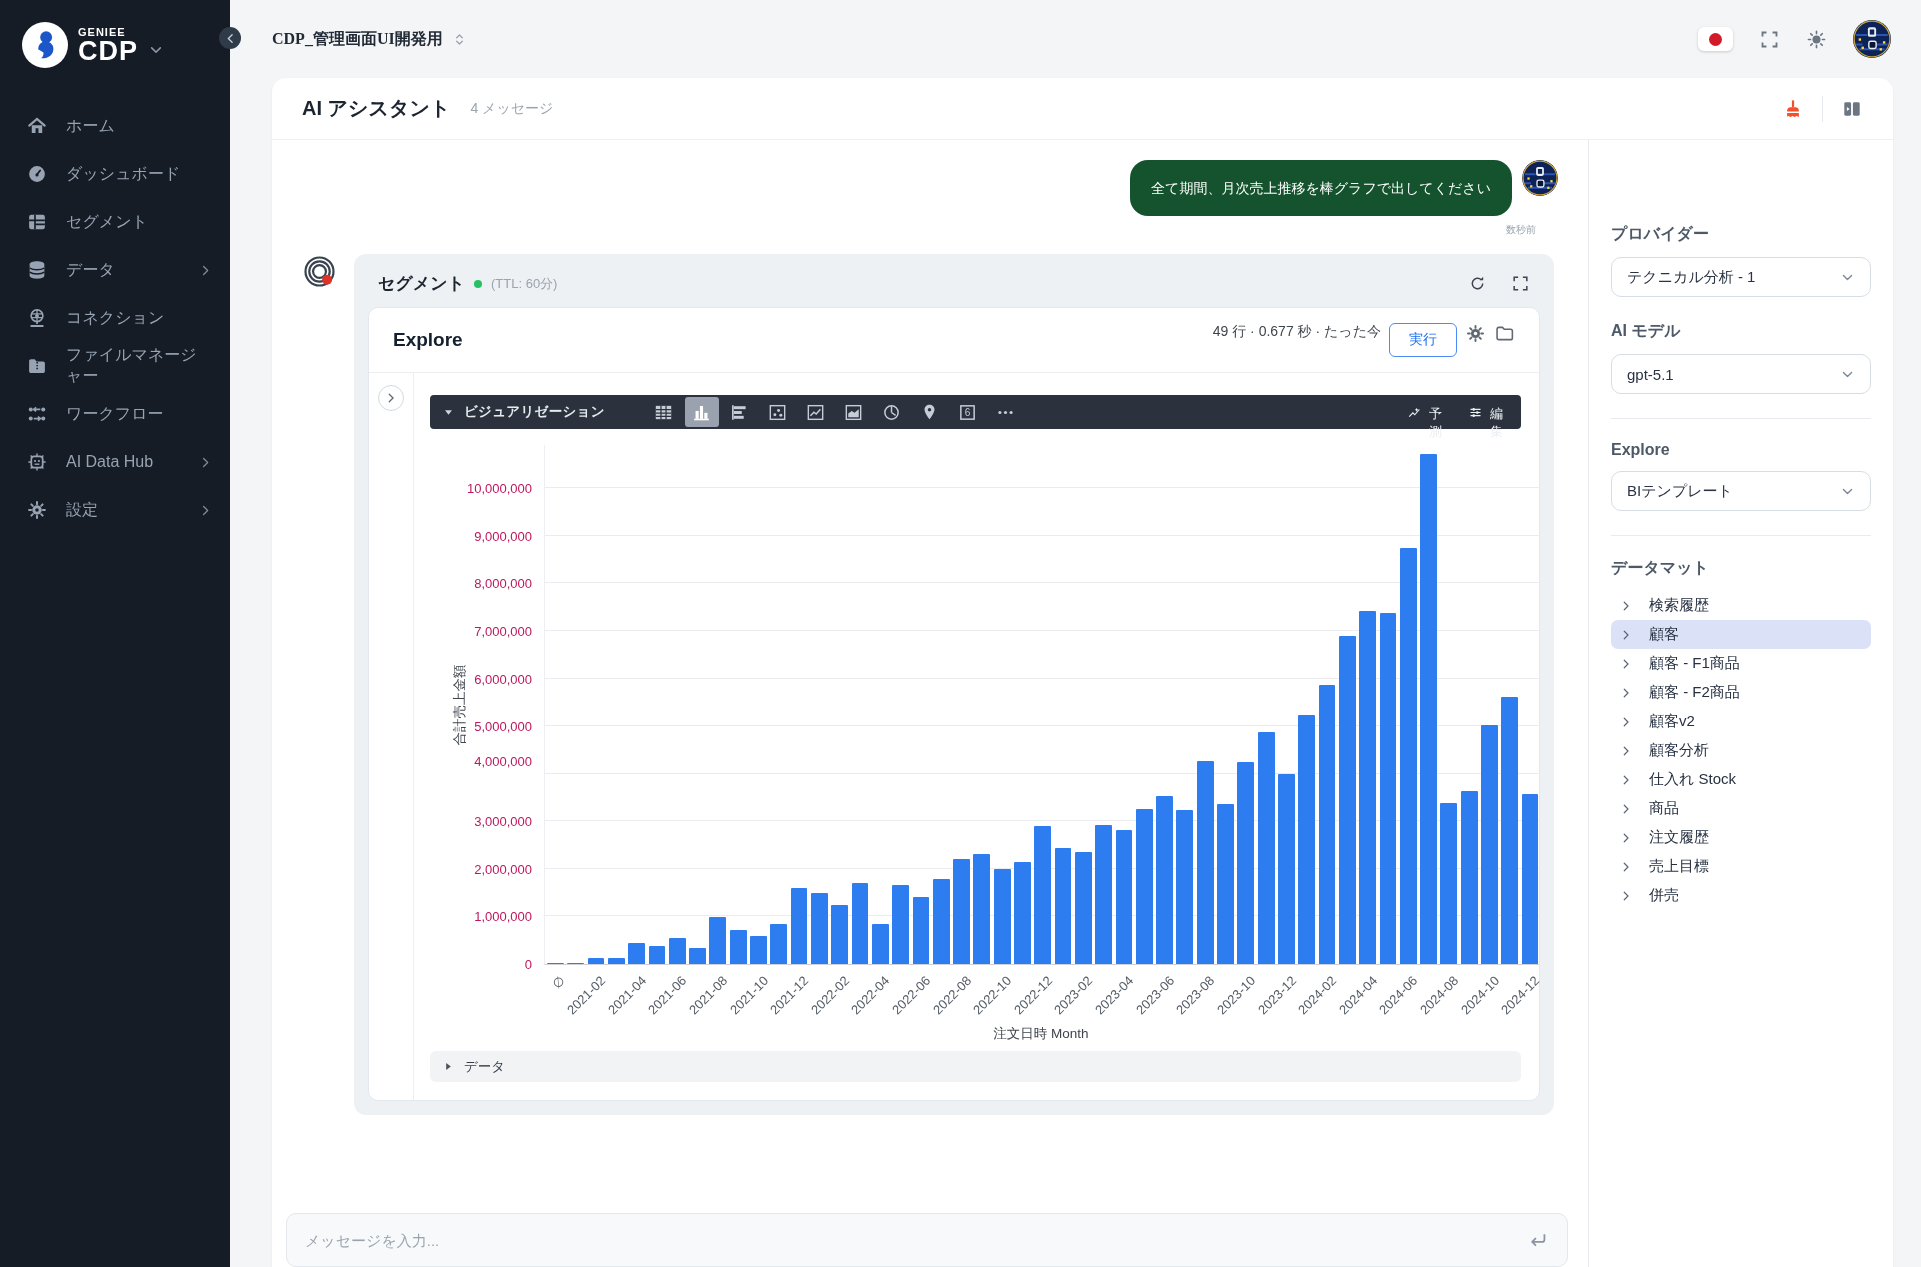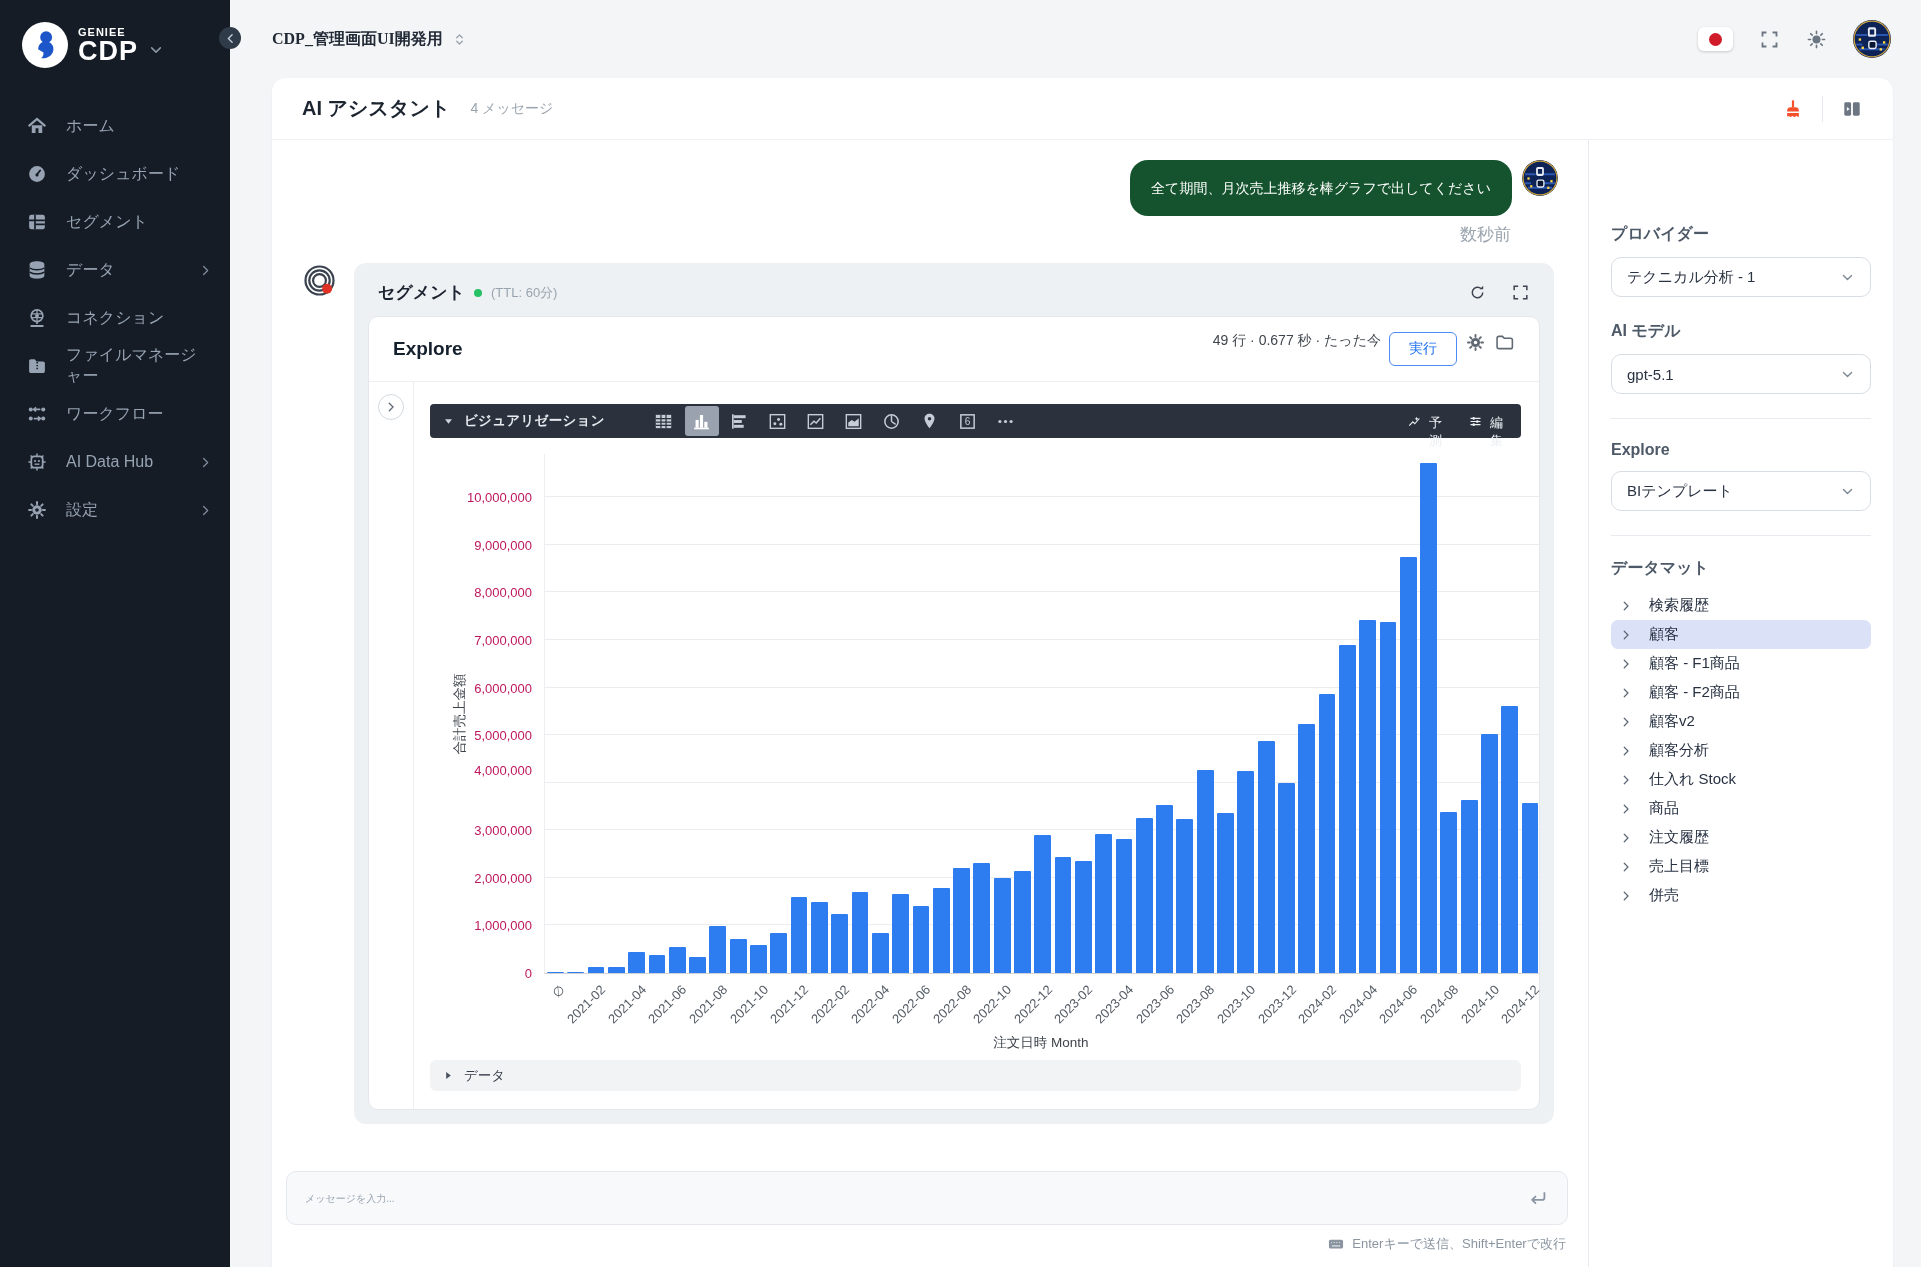--- a/index.html
+++ b/index.html
@@ -53,21 +53,21 @@
   .panels{ width:22px; height:22px; color:#6b7682; }
   .card-body{ flex:1; display:flex; min-height:0; }
   .main-col{ flex:1; min-width:0; display:flex; flex-direction:column; }
 
   
   .chat{ flex:1; min-height:0; overflow:hidden; padding:20px 30px 0; }
   .user-row{ display:flex; justify-content:flex-end; align-items:flex-start; gap:10px; }
   .bubble{ background:#14532d; color:#fff; font-size:14px; line-height:20px; padding:18px 21px;
     border-radius:18px; max-width:760px; }
   .chat-avatar{ width:36px; height:36px; border-radius:50%; overflow:hidden; flex-shrink:0; }
-  .time-row{ text-align:right; margin:7px 47px 0 0; font-size:17px; color:#9aa4ae; }
+  .time-row{ text-align:right; margin:7px 22px 0 0; font-size:10px; color:#9aa4ae; }
   .asst-row{ margin-top:17px; display:flex; align-items:flex-start; gap:17px; }
   .spinner{ width:35px; height:35px; flex-shrink:0; }
   .asst-panel{ flex:1; background:#eef1f4; border-radius:12px; padding:12px 14px 14px; margin-right:4px; }
   .seg-head{ display:flex; align-items:center; padding:6px 10px 12px; gap:9px; }
   .seg-title{ font-size:17px; font-weight:bold; color:#1c2430; }
   .seg-dot{ width:8px; height:8px; border-radius:50%; background:#26c165; }
   .seg-ttl{ font-size:13px; color:#9aa4ae; }
   .seg-icons{ margin-left:auto; display:flex; gap:24px; color:#3c4450; }
   .seg-icons span{ width:19px; height:19px; }
 
@@ -115,21 +115,21 @@
   .xtick{ position:absolute; width:0; }
   .xtick i{ position:absolute; right:0; top:0; font-style:normal; white-space:nowrap;
     transform-origin:100% 0; transform:rotate(-45deg); font-size:13px; color:#555d66; }
   .x-title{ position:absolute; left:611px; top:592px; transform:translateX(-50%);
     font-size:13.5px; color:#3f454d; }
   .data-bar{ margin-top:6px; }
 
   
   .composer{ margin:14px 20px 0 14px; height:54px; flex-shrink:0; background:#f7f9fb; border:1px solid #e4e7ec;
     border-radius:10px; display:flex; align-items:center; padding:0 18px; }
-  .composer input{ flex:1; border:none; outline:none; background:transparent; font-size:10px;
+  .composer input{ flex:1; border:none; outline:none; background:transparent; font-size:15px;
     color:#ef4444; font-family:inherit; }
   .composer input::placeholder{ color:#9aa4b0; }
   .return-ic{ width:22px; height:22px; color:#8a94a2; }
   .hint{ margin:10px 22px 14px; flex-shrink:0; display:flex; justify-content:flex-end; align-items:center;
     gap:7px; font-size:13px; color:#8a95a1; }
   .kbd-ic{ width:18px; height:18px; color:#8a95a1; }
 
   
   .right-panel{ width:305px; flex-shrink:0; border-left:1px solid #e7eaee; padding:84px 22px 20px; overflow:hidden; }
   .sec-label{ font-size:16px; font-weight:bold; color:#4e5968; margin-bottom:12px; }
@@ -752,31 +752,20 @@
 
         <div class="composer">
           <input type="text" placeholder="メッセージを入力..." style="">
           <span class="return-ic" data-icon="return-icon">
               <svg viewBox="0 0 24 24" xmlns="http://www.w3.org/2000/svg">
                 <path d="M19 5.6v6a2.4 2.4 0 0 1-2.4 2.4H5.6" fill="none" stroke="currentColor" stroke-width="1.9"></path>
                 <path d="M9.2 10.4 5.6 14l3.6 3.6" fill="none" stroke="currentColor" stroke-width="1.9" stroke-linecap="round" stroke-linejoin="round"></path>
               </svg>
             </span>
         </div>
-        <div class="hint">
-          <span class="kbd-ic" data-icon="keyboard-icon">
-              <svg viewBox="0 0 24 24" xmlns="http://www.w3.org/2000/svg">
-                <rect x="2.6" y="6.4" width="18.8" height="11.6" rx="2" fill="currentColor"></rect>
-                <g stroke="#fff" stroke-width="1.2">
-                  <path d="M5.6 10h1.2M9 10h1.2M12.4 10h1.2M15.8 10h1.2M6.4 14.6h11.2"></path>
-                </g>
-              </svg>
-            </span>
-          <span>Enterキーで送信、Shift+Enterで改行</span>
-        </div>
       </div>
 
       <aside class="right-panel">
         <div class="sec-label">プロバイダー</div>
         <div class="select">
           <span>テクニカル分析 - 1</span>
           <span class="sel-chev" data-icon="chevron-down-icon">
               <svg viewBox="0 0 24 24" xmlns="http://www.w3.org/2000/svg">
                 <path d="M5.5 8.8 12 15.2l6.5-6.4" fill="none" stroke="currentColor" stroke-width="2.2" stroke-linecap="round" stroke-linejoin="round"></path>
               </svg>

